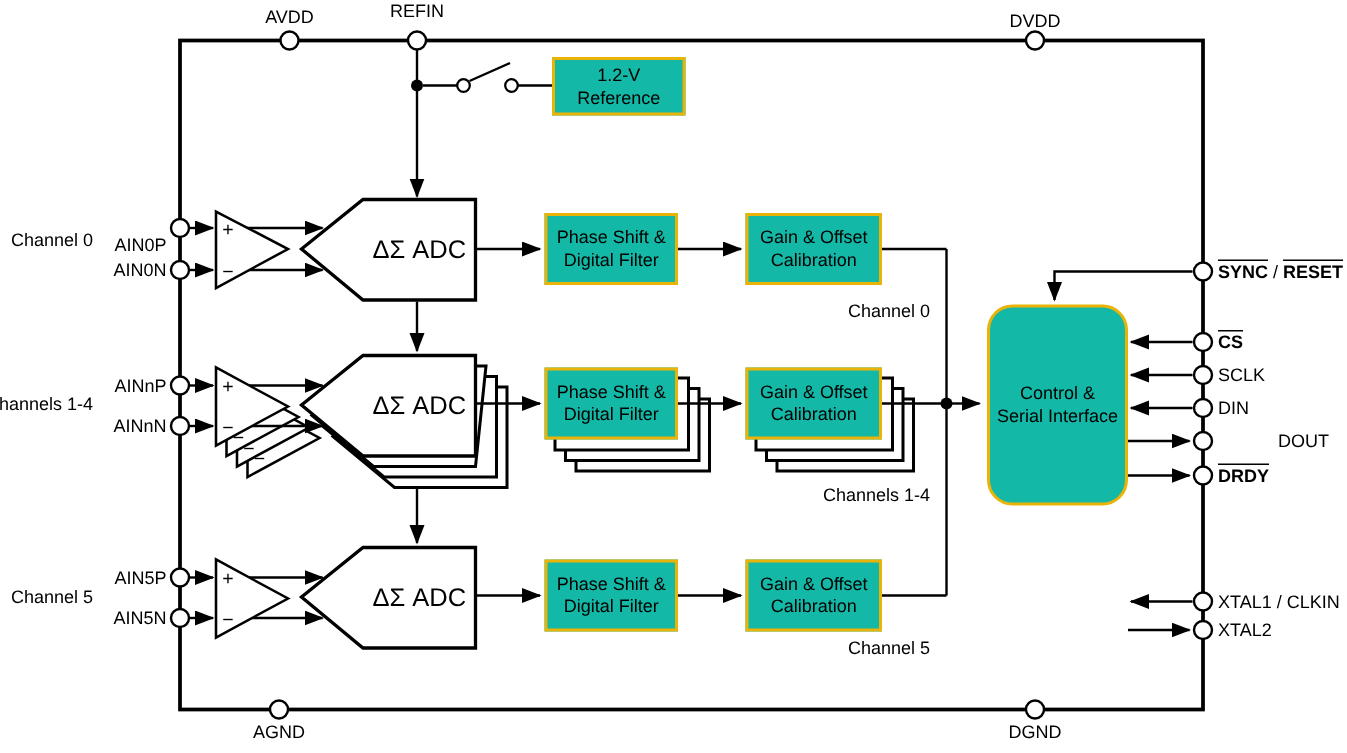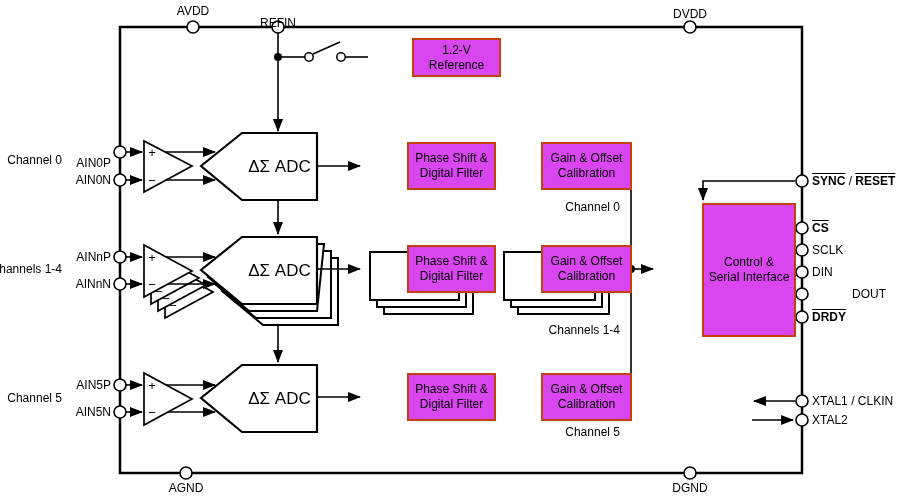--- a/index.html
+++ b/index.html
@@ -2,25 +2,25 @@
 <html><head>
 <meta charset="utf-8">
 <style>
   html,body{margin:0;padding:0;background:#fff;}
   .diagram{position:relative;width:898px;height:502px;background:#fff;overflow:hidden;}
   svg{position:absolute;left:0;top:0;}
   .lbl{position:absolute;font-family:"Liberation Sans",sans-serif;font-size:12px;line-height:14px;color:#000;white-space:nowrap;}
   .cx{transform:translateX(-50%);}
   .ra{text-align:right;}
   .ol{text-decoration:overline;font-weight:bold;}
-  .box{position:absolute;background:#d946ef;border:2px solid #c2410c;box-sizing:border-box;
+  .box{position:absolute;background:#14b8a6;border:2px solid #eab308;box-sizing:border-box;
        display:flex;align-items:center;justify-content:center;text-align:center;
        font-family:"Liberation Sans",sans-serif;font-size:12px;line-height:1.25;color:#000;
-       white-space:pre-line;margin-left:44px;}
-  .bthick{border-width:2.5px;}
+       white-space:pre-line;}
+  .bthick{border-width:2.5px;border-radius:17px;}
   .adcl{position:absolute;width:75px;height:67px;display:flex;align-items:center;justify-content:center;
         font-family:"Liberation Sans",sans-serif;font-size:17px;color:#000;}
   .sign{font-family:"Liberation Sans",sans-serif;font-size:13px;fill:#000;text-anchor:middle;}
 </style>
 </head>
 <body>
 
 <div class="diagram">
 
 <svg width="898" height="502" viewBox="0 0 898 502">
@@ -165,21 +165,21 @@
 <div class="box" style="left:497px;top:373px;width:91px;height:48px">Gain &amp; Offset
 Calibration</div>
 <div class="box bthick" style="left:658px;top:203px;width:94px;height:134px">Control &amp;
 Serial Interface</div>
 
 <div class="adcl" style="left:242px;top:133px">ΔΣ ADC</div>
 <div class="adcl" style="left:242px;top:237px">ΔΣ ADC</div>
 <div class="adcl" style="left:242px;top:365px">ΔΣ ADC</div>
 
 <div class="lbl cx" style="left:193px;top:4px">AVDD</div>
-<div class="lbl cx" style="left:278px;top:16px">REFIN</div>
+<div class="lbl cx" style="left:278px;top:0">REFIN</div>
 <div class="lbl cx" style="left:690px;top:7px">DVDD</div>
 
 <div class="lbl cx" style="left:186px;top:481px">AGND</div>
 <div class="lbl cx" style="left:690px;top:481px">DGND</div>
 
 <div class="lbl ra" style="right:836px;top:153px">Channel 0</div>
 <div class="lbl ra" style="right:836px;top:262px">Channels 1-4</div>
 <div class="lbl ra" style="right:836px;top:391px">Channel 5</div>
 
 <div class="lbl ra" style="right:787px;top:156px">AIN0P</div>

